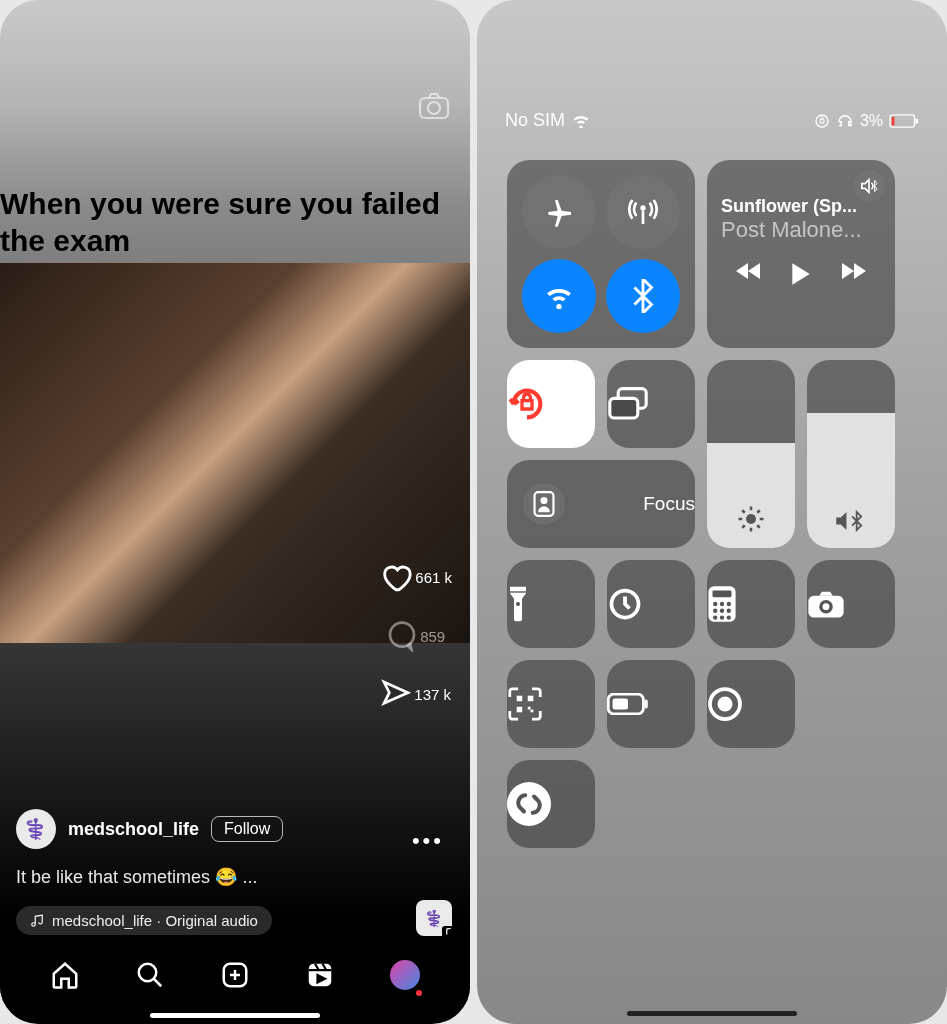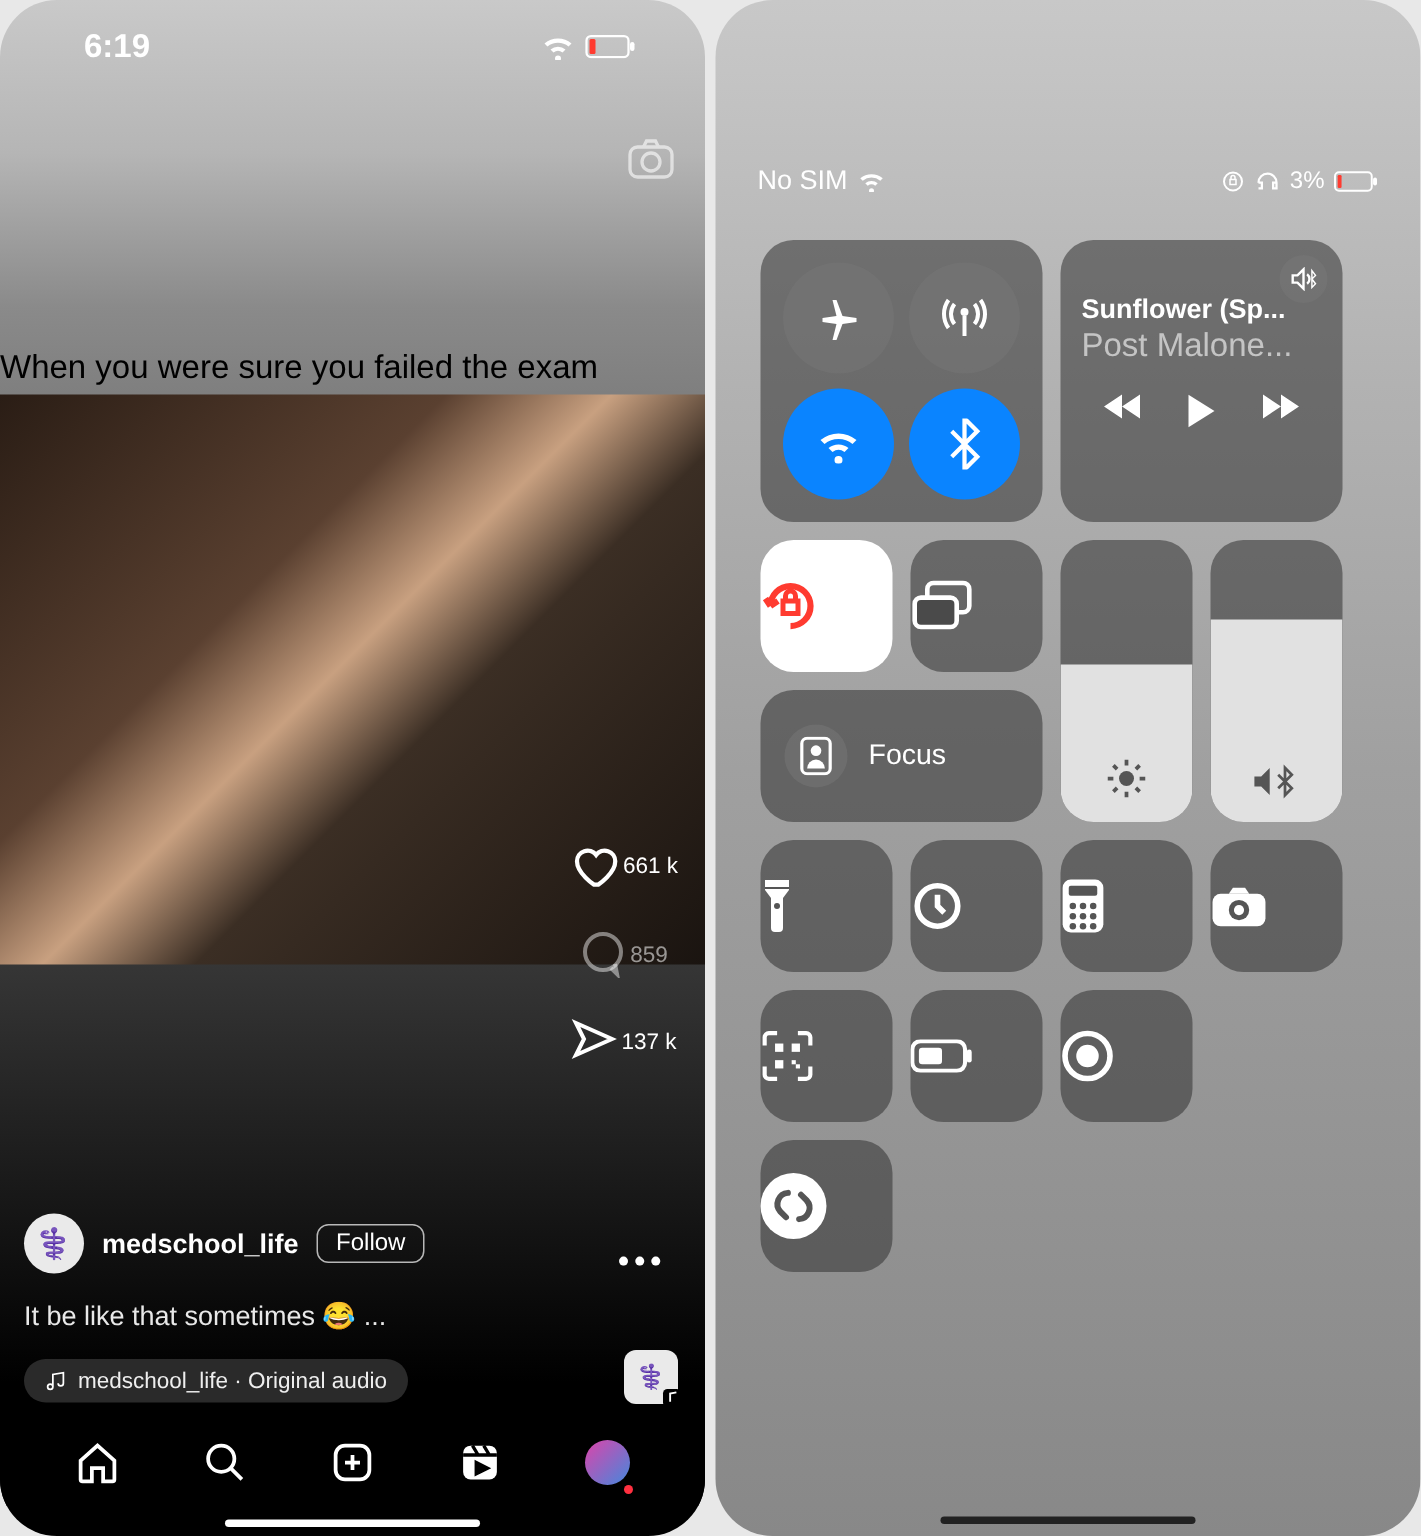--- a/index.html
+++ b/index.html
@@ -11,21 +11,21 @@
   height: 1024px;
   overflow: hidden;
 }
 .phone { position: relative; height: 100%; border-radius: 38px; overflow: hidden; }
 .phone-left { width: 470px; margin-right: 7px; background: linear-gradient(180deg,#c9c9c9 0%,#b5b5b5 10%,#8a8a8a 20%,#000 90%); }
 .phone-right { width: 470px; background: linear-gradient(180deg,#c8c8c8 0%,#b2b2b2 25%,#a0a0a0 50%,#888 100%); }
 
 
 .status-bar-l { position:absolute; top:18px; left:0; right:0; display:flex; justify-content:space-between; padding:0 46px 0 56px; color:#fff; font-size:22px; font-weight:600; }
 .status-right-l { display:flex; align-items:center; gap:6px; }
-.meme-text { position:absolute; top:186px; left:0; right:10px; color:#000; font-size:22px; font-weight:400; line-height:1.22;margin-top:46px; }
+.meme-text { position:absolute; top:186px; left:0; right:10px; color:#000; font-size:30px; font-weight:700; line-height:1.22; }
 .meme-img { position:absolute; top:263px; left:0; width:470px; height:380px; background:linear-gradient(135deg,#2a1d15 0%,#5a4030 35%,#c8a080 48%,#3b2e24 60%,#1a1410 100%); }
 .camera-icon-tl { position:absolute; top:92px; right:20px; opacity:.6; }
 .right-actions { position:absolute; right:18px; top:560px; display:flex; flex-direction:column; align-items:center; gap:26px; color:#fff; }
 .ra-item { display:flex; flex-direction:row; align-items:center; gap:2px; font-size:15px; }
 .user-row { position:absolute; left:16px; bottom:175px; display:flex; align-items:center; gap:12px; color:#fff; }
 .avatar { width:40px; height:40px; border-radius:50%; background:#eaeaea; display:flex; align-items:center; justify-content:center; font-size:20px; }
 .username { font-size:18px; font-weight:600; }
 .follow-btn { border:1.5px solid rgba(255,255,255,.7); border-radius:8px; padding:3px 12px; font-size:16px; color:#fff; }
 .caption { position:absolute; left:16px; bottom:136px; color:#e8e8e8; font-size:18px; }
 .audio-pill { position:absolute; left:16px; bottom:89px; background:rgba(60,60,60,.7); border-radius:16px; padding:6px 14px; color:#eee; font-size:15px; display:flex; align-items:center; gap:8px; }
@@ -40,46 +40,33 @@
 .cc { position:absolute; top:160px; left:30px; right:30px; display:grid; grid-template-columns:repeat(4,88px); grid-auto-rows:88px; gap:12px; }
 .tile { background:rgba(50,50,50,.55); border-radius:22px; display:flex; align-items:center; color:#fff; }
 .conn-group { grid-column:1/3; grid-row:1/3; display:grid; grid-template-columns:1fr 1fr; grid-template-rows:1fr 1fr; gap:0; padding:10px; }
 .conn-btn { width:74px; height:74px; border-radius:50%; display:flex; align-items:center; justify-content:center; background:rgba(120,120,120,.45); margin:auto; }
 .conn-active { background:#0a84ff; }
 .music-tile { grid-column:3/5; grid-row:1/3; flex-direction:column; align-items:stretch; padding:14px; position:relative; }
 .music-title { color:#fff; font-size:18px; font-weight:600; margin-top:22px; }
 .music-artist { color:rgba(255,255,255,.6); font-size:22px; }
 .music-ctrls { display:flex; justify-content:center; gap:28px; margin-top:18px; }
 .lock-tile { background:#fff; }
-.focus-tile { grid-column:1/3; display:flex; justify-content:flex-start; padding-left:16px; gap:14px; }
+.focus-tile { grid-column:1/3; display:flex; justify-content:space-between; padding-left:16px; gap:14px; }
 .slider { background:rgba(50,50,50,.55); border-radius:22px; position:relative; overflow:hidden; }
 .slider-fill { position:absolute; bottom:0; left:0; right:0; background:rgba(235,235,235,.92); }
 .slider-icon { position:absolute; bottom:14px; left:50%; transform:translateX(-50%); }
 .bright { grid-column:3; grid-row:3/5; }
 .vol { grid-column:4; grid-row:3/5; }
 .home-ind-r { position:absolute; bottom:8px; left:50%; transform:translateX(-50%); width:170px; height:5px; background:#222; border-radius:3px; }
 svg { display:block; }
 </style>
 </head>
 <body>
 
 <div class="phone phone-left">
-  <div class="status-bar-l">
-    <span>6:19</span>
-    <div class="status-right-l">
-      <svg width="24" height="18" viewBox="0 0 24 18">
-          <path d="M12 15a2 2 0 100 4 2 2 0 000-4zm-5-4a8 8 0 0110 0l-2 2a5 5 0 00-6 0zm-4-4a14 14 0 0118 0l-2 2a11 11 0 00-14 0z" fill="#fff"></path>
-        </svg>
-      <svg width="34" height="16" viewBox="0 0 34 16">
-          <rect x="1" y="1" width="28" height="14" rx="3" fill="none" stroke="#fff" stroke-width="1.5"></rect>
-          <rect x="30" y="5" width="3" height="6" rx="1.5" fill="#fff"></rect>
-          <rect x="3" y="3" width="4" height="10" rx="1" fill="#ff3b30"></rect>
-        </svg>
-    </div>
-  </div>
 
   <span class="camera-icon-tl">
     <svg width="32" height="28" viewBox="0 0 32 28">
         <rect x="2" y="6" width="28" height="20" rx="5" fill="none" stroke="#fff" stroke-width="2.2"></rect>
         <circle cx="16" cy="16" r="6" fill="none" stroke="#fff" stroke-width="2.2"></circle>
         <path d="M11 6l2-4h6l2 4" fill="none" stroke="#fff" stroke-width="2.2"></path>
       </svg>
   </span>
 
   <div class="meme-text">

